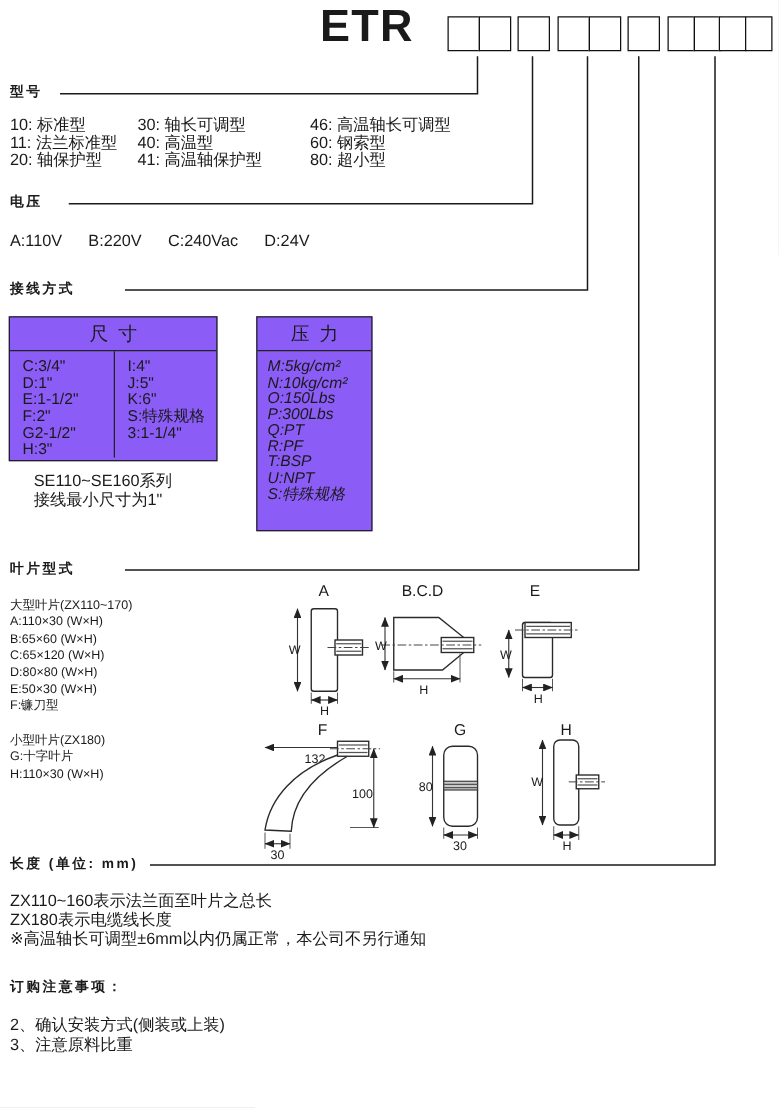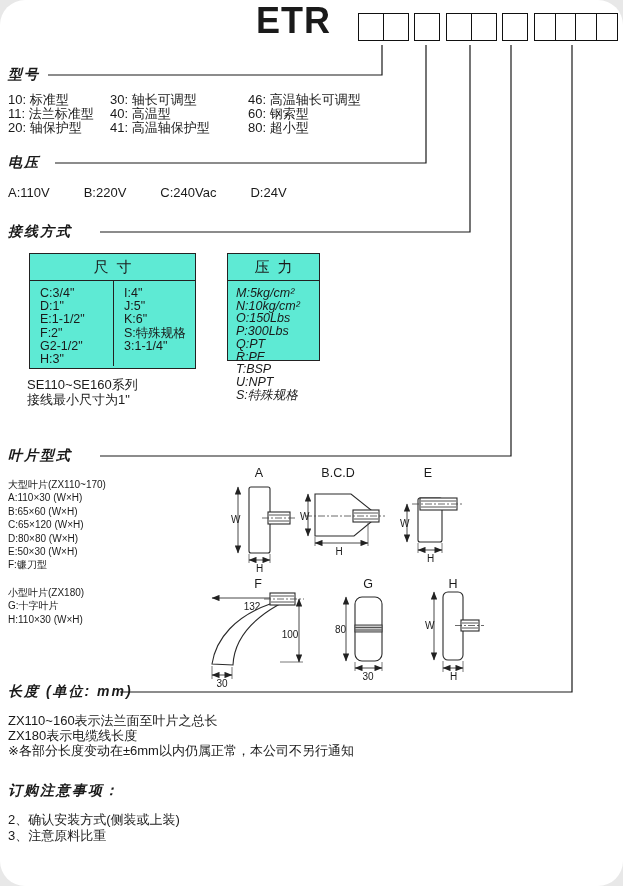--- a/index.html
+++ b/index.html
@@ -1,29 +1,29 @@
 <!DOCTYPE html>
 <html><head>
 <meta charset="utf-8">
 <style>
   html,body{margin:0;padding:0;background:#e8e8e8;}
   .page{position:relative;width:623px;height:886px;background:#ffffff;overflow:hidden;
-        font-family:"Liberation Sans","DejaVu Sans",sans-serif;color:#1a1a1a;border-radius:25px;}
+        font-family:"Liberation Sans","DejaVu Sans",sans-serif;color:#1a1a1a;}
   .abs{position:absolute;}
   .title{left:256px;top:0px;font-size:36px;font-weight:bold;letter-spacing:1px;}
   .codegroup{position:absolute;top:13px;display:flex;}
   .cell{width:24px;height:26px;border:1.5px solid #111;margin-left:-1.5px;background:#fff;}
   .cell:first-child{margin-left:0;}
   .cell.narrow{width:20px;}
-  .heading{font-size:14px;font-weight:bold;letter-spacing:2px;white-space:nowrap;font-style:italic;}
+  .heading{font-size:11px;font-weight:bold;letter-spacing:2px;white-space:nowrap;}
   .txt{font-size:13px;line-height:14px;white-space:nowrap;}
   .lines13{font-size:13px;line-height:15px;white-space:nowrap;}
   .plist{font-size:10px;line-height:13.4px;white-space:nowrap;}
-  .vrow{display:flex;gap:34px;}
-  .tbl{position:absolute;border:1.5px solid #222;background:#5eead4;box-sizing:border-box;margin-left:22px;}
+  .vrow{display:flex;gap:21px;}
+  .tbl{position:absolute;border:1.5px solid #222;background:#8b5cf6;box-sizing:border-box;}
   .tbl .hd{border-bottom:1.5px solid #222;text-align:center;font-size:15px;
            letter-spacing:8px;padding:4px 0 3px 8px;white-space:nowrap;}
   .sizebody{display:flex;}
   .sizecol{padding:6px 0 0 10px;font-size:12.5px;line-height:13.2px;white-space:nowrap;}
   .sizecol.left{width:84px;border-right:1.5px solid #222;box-sizing:border-box;}
   .presbody{padding:6px 0 0 8px;font-size:12.5px;line-height:12.7px;white-space:nowrap;font-style:italic;}
   svg.dg{position:absolute;overflow:visible;}
   svg.dg text{font-size:10px;fill:#1a1a1a;}
   svg.dg text.lbl{font-size:12.5px;}
   .shape{fill:#ffffff;stroke:#2a2a2a;stroke-width:1.1;}
@@ -113,21 +113,21 @@
         <div>3:1-1/4"</div>
       </div>
     </div>
   </div>
 
   <div class="abs lines13" style="left:27px;top:377px">
     <div>SE110~SE160系列</div>
     <div>接线最小尺寸为1"</div>
   </div>
 
-  <div class="tbl" style="left:205px;top:253px;width:93px;height:108px">
+  <div class="tbl" style="left:205px;top:253px;width:93px;height:172px">
     <div class="hd">压力</div>
     <div class="presbody">
       <div>M:5kg/cm²</div>
       <div>N:10kg/cm²</div>
       <div>O:150Lbs</div>
       <div>P:300Lbs</div>
       <div>Q:PT</div>
       <div>R:PF</div>
       <div>T:BSP</div>
       <div>U:NPT</div>
@@ -242,21 +242,21 @@
     <line class="ext" x1="23" y1="83" x2="23" y2="94"></line>
     <line class="ext" x1="43" y1="83" x2="43" y2="94"></line>
     <line class="dim" x1="23" y1="90" x2="43" y2="90" marker-start="url(#arr)" marker-end="url(#arr)"></line>
     <text x="30" y="102">H</text>
   </svg>
 
   <div class="abs heading" style="left:8px;top:683px">长度 (单位: mm)</div>
   <div class="abs lines13" style="left:8px;top:713px">
     <div>ZX110~160表示法兰面至叶片之总长</div>
     <div>ZX180表示电缆线长度</div>
-    <div>※各部分长度变动在±6mm以内仍属正常，本公司不另行通知</div>
+    <div>※高温轴长可调型±6mm以内仍属正常，本公司不另行通知</div>
   </div>
 
   <div class="abs heading" style="left:8px;top:782px">订购注意事项：</div>
   <div class="abs lines13" style="left:8px;top:812px;line-height:15.5px">
     <div>2、确认安装方式(侧装或上装)</div>
     <div>3、注意原料比重</div>
   </div>
 
 </div>
 

